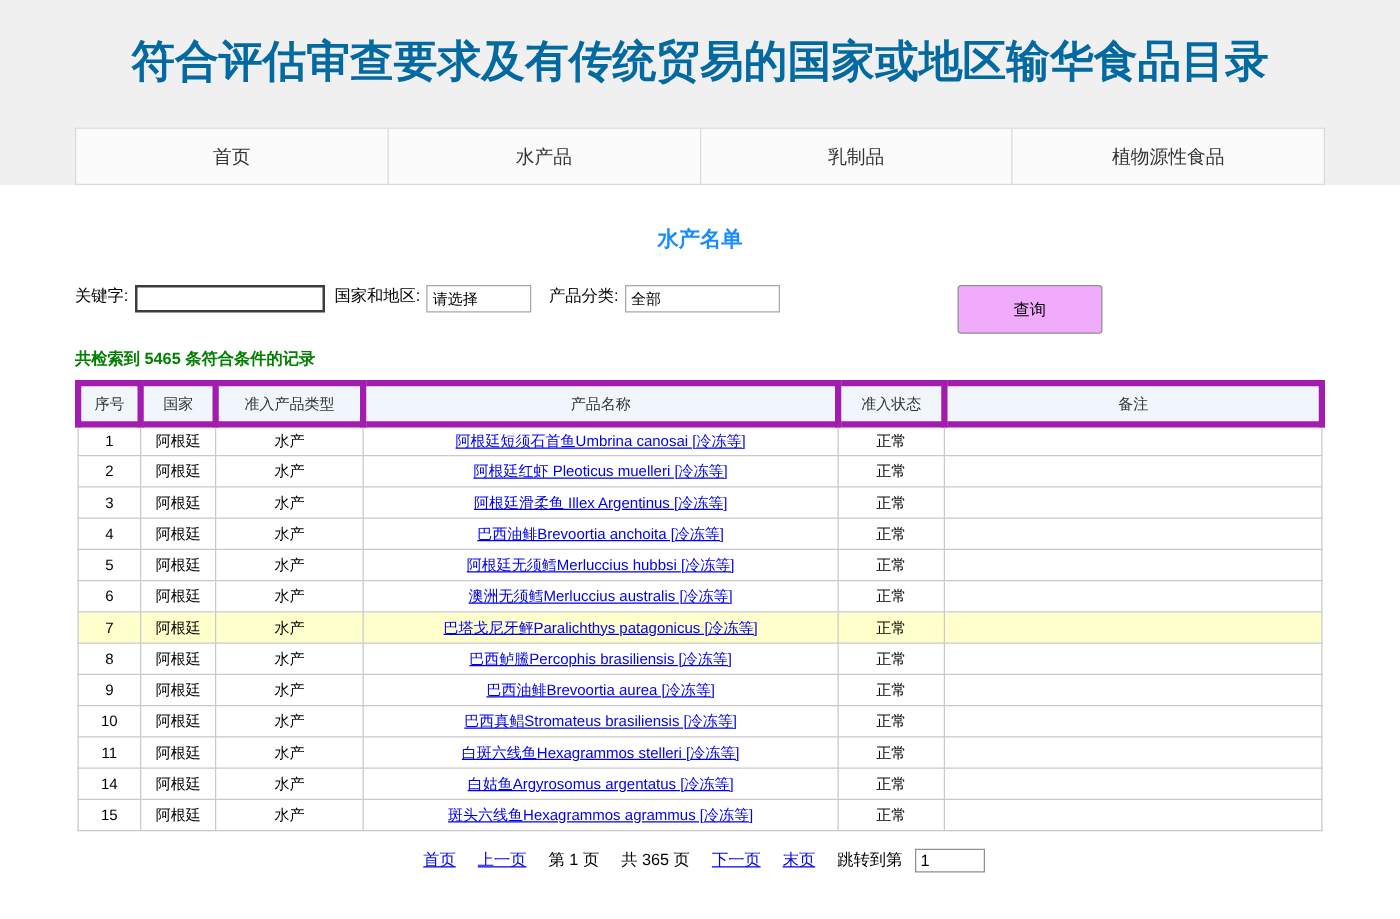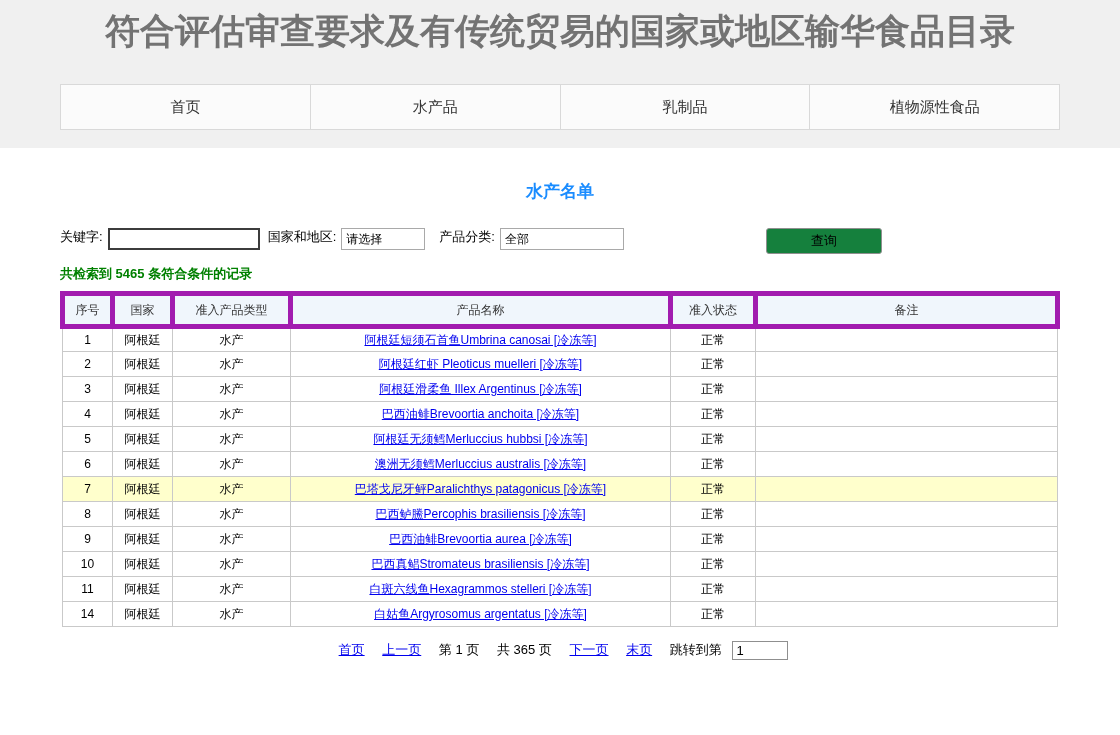--- a/index.html
+++ b/index.html
@@ -8,25 +8,25 @@
     width:1120px; height:735px;
     background:#ffffff;
     font-family:"Liberation Sans","DejaVu Sans",sans-serif;
     color:#000;
     overflow:hidden;
   }
 
   
   .header-band { background:#f0f0f0; height:148px; }
   .page-title {
-    margin:0 auto; padding-top:8px;
+    margin:0 auto; padding-top:26px;
     text-align:center;
     font-family:"Liberation Serif","DejaVu Serif",serif;
     font-weight:bold; font-size:35px; line-height:48px;
-    color:#737373;
+    color:#0369a1;
   }
   .nav {
     width:1000px; height:46px;
     margin:28px auto 0;
     display:flex;
     background:#fbfbfb;
     border:1px solid #d9d9d9;
   }
   .nav-item {
     flex:1;
@@ -58,22 +58,22 @@
     font-size:12px;
     font-family:Liberation Mono, monospace;
     padding:0 4px;
   }
   .keyword-inp { width:152px; border:2px solid #3c3c3c; }
   .country-inp { width:84px;  border:1px solid #a9a9a9; margin-right:14px; }
   .category-inp{ width:124px; border:1px solid #a9a9a9; }
   .country-lbl { margin-left:8px; }
   .query-btn {
     margin-left:142px;
-    width:116px; height:26px;
-    background:#15803d;
+    width:116px; height:39px;
+    background:#f0abfc;
     border:1px solid #8f8f8f;
     border-radius:3px;
     font-size:13px;
     font-family:Liberation Serif, serif;
     cursor:pointer;
   }
 
   .result-line {
     width:1000px; margin:11px auto 8px;
     color:#008000; font-size:13px;font-weight:bold;
@@ -287,20 +287,28 @@
 
   <tr>
     <td>14</td>
     <td>阿根廷</td>
     <td>水产</td>
     <td><a class="product-link">白姑鱼Argyrosomus argentatus [冷冻等]</a></td>
     <td>正常</td>
     <td></td>
   </tr>
 
+  <tr>
+    <td>15</td>
+    <td>阿根廷</td>
+    <td>水产</td>
+    <td><a class="product-link">斑头六线鱼Hexagrammos agrammus [冷冻等]</a></td>
+    <td>正常</td>
+    <td></td>
+  </tr>
 </tbody>
 </table>
 
 <div class="pagination">
   <a class="page-link">首页</a>
   <a class="page-link">上一页</a>
   <span>第 1 页</span>
   <span>共 365 页</span>
   <a class="page-link">下一页</a>
   <a class="page-link">末页</a>

